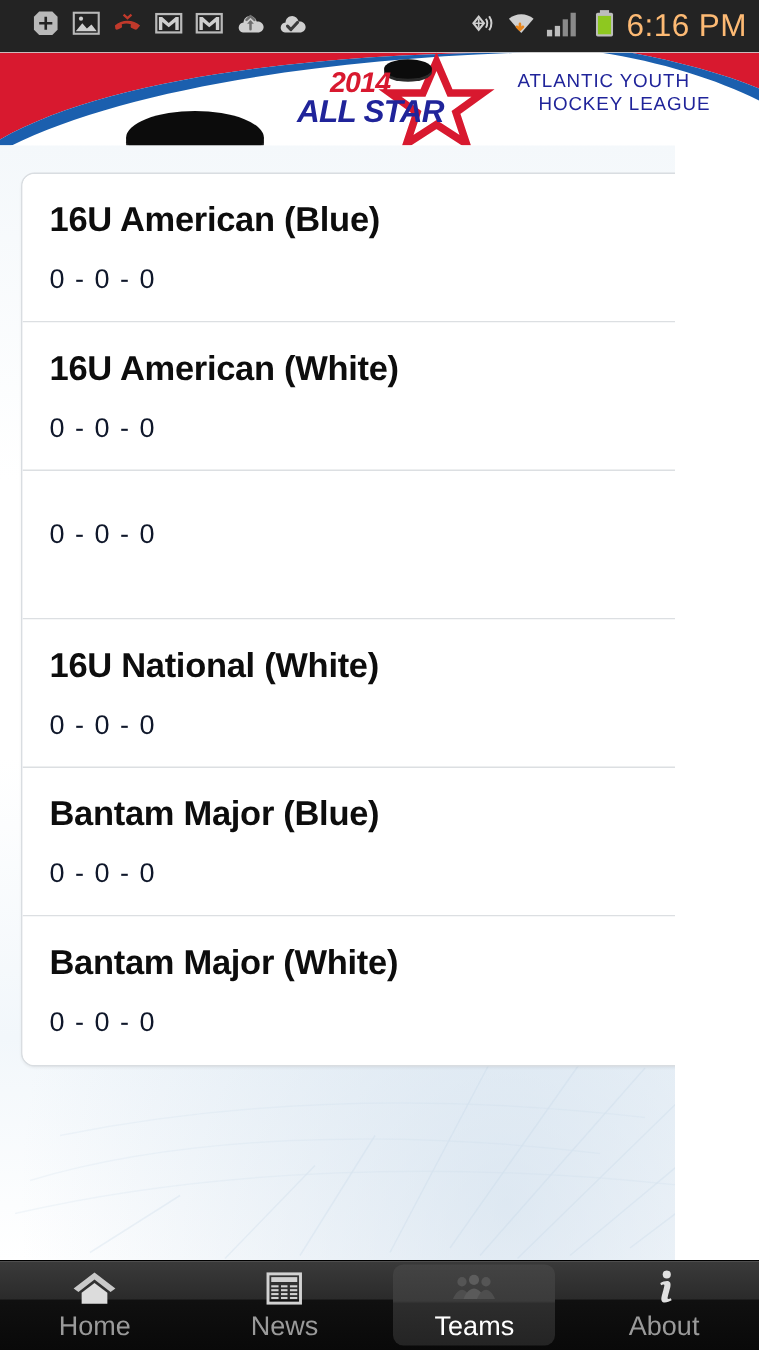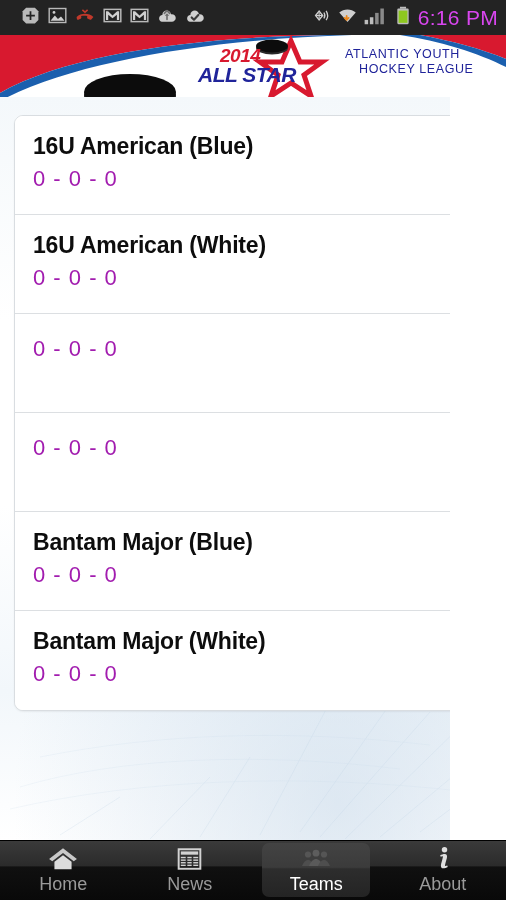--- a/index.html
+++ b/index.html
@@ -16,21 +16,21 @@
     position:absolute; top:0; left:0; width:506px; height:35px;
     background:#232323;
     display:flex; align-items:center;
     padding:0 8px 0 20px;
   }
   .sb-left{ display:flex; align-items:center; gap:6px; flex:0 0 auto; }
   .sb-spacer{ flex:1 1 auto; }
   .sb-right{ display:flex; align-items:center; gap:5px; flex:0 0 auto; }
   .sb-ico{ display:block; }
   .sb-time{
-    color:#d946ef; font-size:21px; letter-spacing:.3px;
+    color:#fdba74; font-size:21px; letter-spacing:.3px;
     margin-left:6px; font-family:"Liberation Sans", sans-serif;
   }
 
   
   .banner{
     position:absolute; top:35px; left:0; width:506px; height:62px;
     overflow:hidden; background:#ffffff;padding-left:15px;
   }
   .banner svg{ position:absolute; top:0; left:0; }
   .logo-text{
@@ -79,22 +79,22 @@
     border-bottom:1px solid #dcdfe2;
     background:#ffffff; cursor:pointer;
   }
   .row:last-child{ border-bottom:none; }
   .row-title{
     color:#0d0d0d; font-size:23px; font-weight:bold;
     letter-spacing:-0.2px; line-height:28px;
     white-space:nowrap;
   }
   .row-record{
-    color:#a21caf; font-size:22px; font-weight:normal;
-    margin-top:6px; letter-spacing:1px;
+    color:#0f172a; font-size:18px; font-weight:normal;
+    margin-top:16px; letter-spacing:1px;
   }
 
   
   .tabbar{
     position:absolute; left:0; top:840px; width:506px; height:60px;
     background:linear-gradient(180deg,#3a3a3a 0%, #2b2b2b 42%, #101010 44%, #090909 100%);
     display:flex; align-items:stretch;
     border-top:1px solid #000;
   }
   .tab{
@@ -280,20 +280,21 @@
     <div class="row">
       <div class="row-title">16U American (White)</div>
       <div class="row-record">0 - 0 - 0</div>
     </div>
 
     <div class="row">
       <div class="row-record">0 - 0 - 0</div>
     </div>
 
     <div class="row">
+      <div class="row-title">16U National (White)</div>
       <div class="row-record">0 - 0 - 0</div>
     </div>
 
     <div class="row">
       <div class="row-title">Bantam Major (Blue)</div>
       <div class="row-record">0 - 0 - 0</div>
     </div>
 
     <div class="row">
       <div class="row-title">Bantam Major (White)</div>

